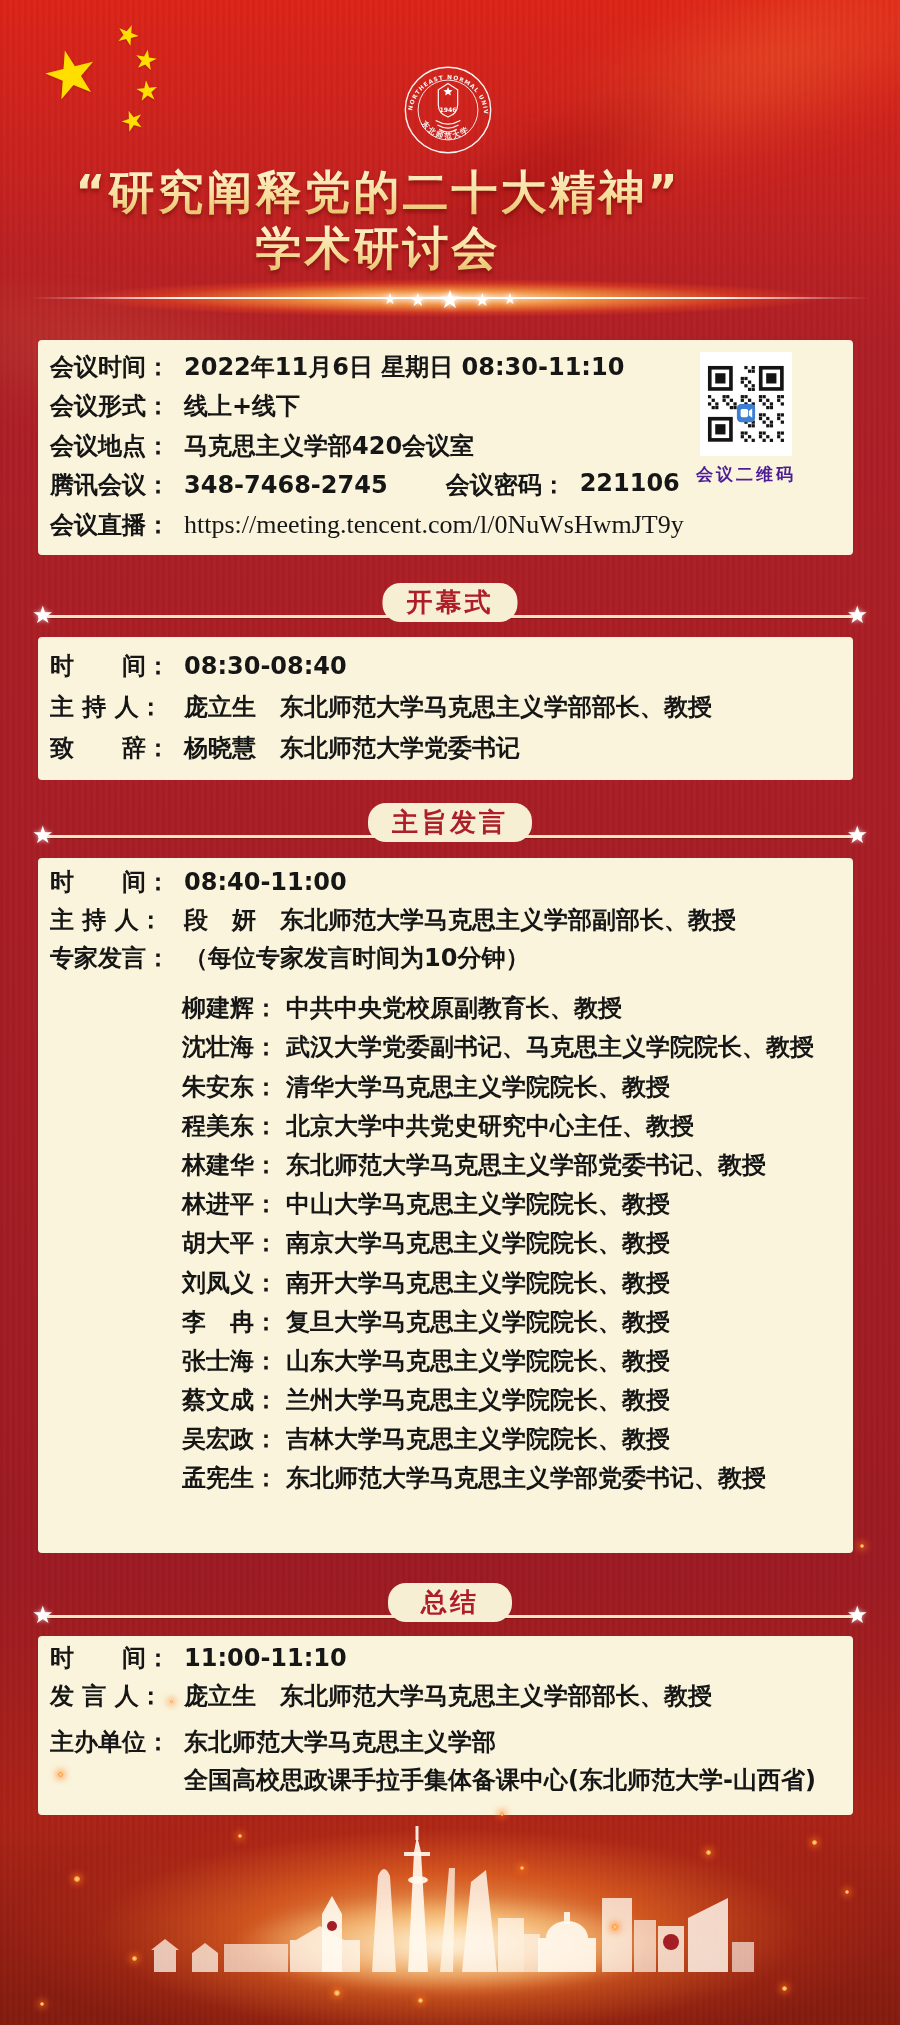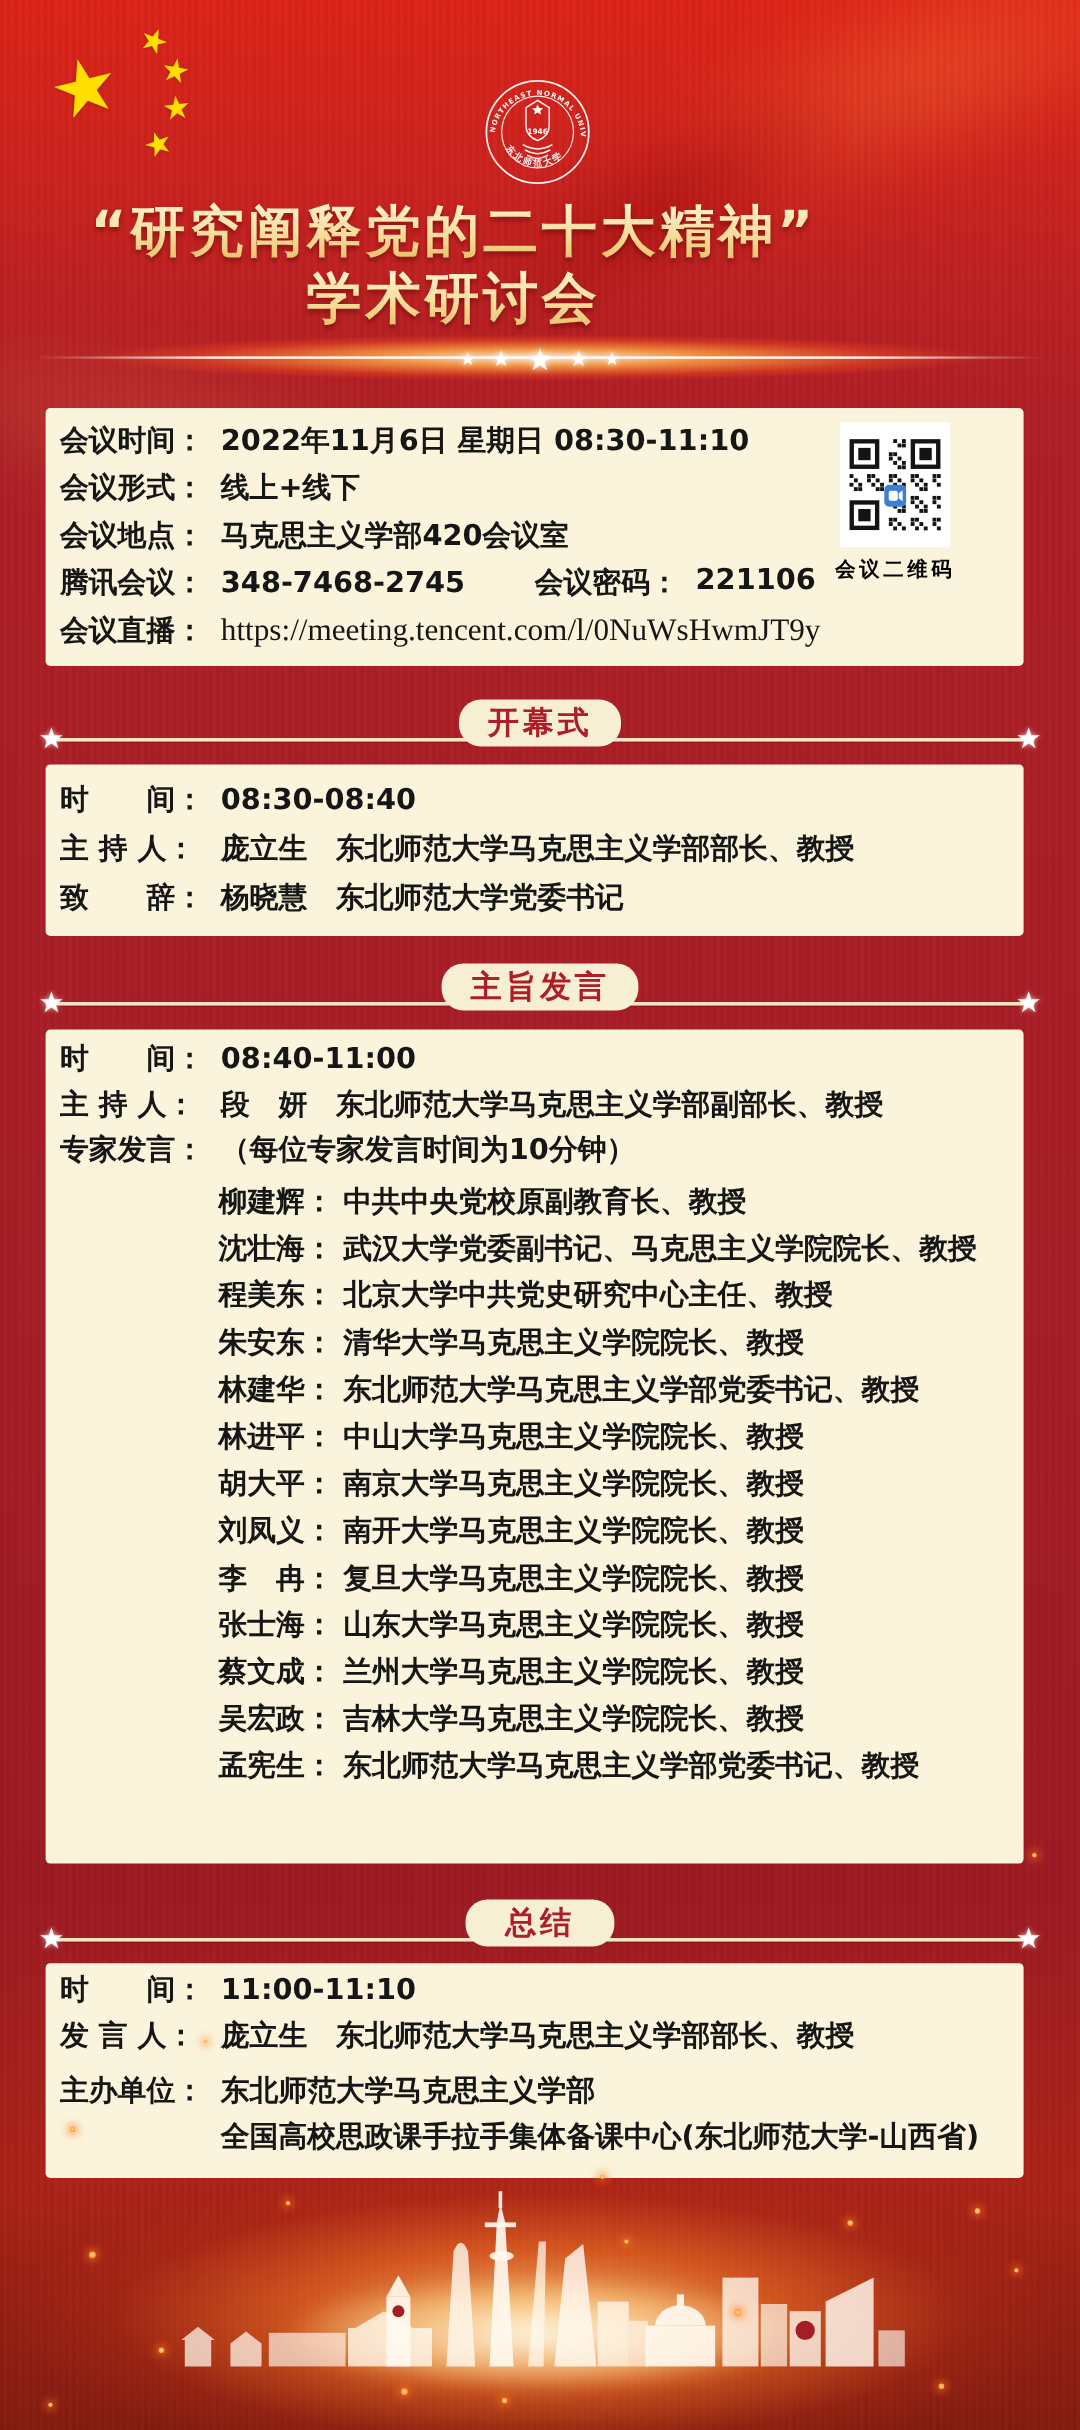--- a/index.html
+++ b/index.html
@@ -49,37 +49,37 @@
   .row{display:flex;align-items:center;font-size:24px;font-weight:700;padding-left:12px;}
   .row .lbl{white-space:pre;min-width:128px;}
   .row .val{margin-left:6px;white-space:pre;}
   .info-card{top:340px;height:208px;padding-top:7px;}
   .info-card .row{height:39.5px;}
   .url-val{font-family:"Liberation Serif","DejaVu Serif",serif;font-weight:500;font-size:26px;}
   .pair2{display:flex;margin-left:58px;justify-content:center;}
   .qr-wrap{position:absolute;left:655px;top:12px;width:106px;text-align:center;}
   .qr-box{width:92px;height:104px;margin:0 auto;background:#fff;display:flex;
     align-items:center;justify-content:center;}
-  .qr-caption{margin-top:7px;font-size:17px;font-weight:700;color:#000000;letter-spacing:3px;}
+  .qr-caption{margin-top:7px;font-size:17px;font-weight:700;color:#4c1d95;letter-spacing:3px;}
   
   .sec-head{position:absolute;left:0;width:900px;height:56px;}
   .sec-line{position:absolute;left:38px;right:38px;top:45px;height:3px;background:#efe5c2;
     box-shadow:0 1px 1px rgba(70,0,0,.3);}
   .sec-star{position:absolute;top:33px;color:#fff;font-size:24px;line-height:1;
     text-shadow:0 0 4px rgba(255,255,255,.7);}
   .sec-star.left{left:32px;} .sec-star.right{right:32px;}
   .sec-pill{position:absolute;left:50%;transform:translateX(-50%);top:13px;
     min-width:76px;padding:2px 24px;background:#f7efd3;border-radius:18px;
     font-size:26px;font-weight:700;color:#ae1e28;text-align:center;letter-spacing:3px;}
   .opening-card{top:637px;height:135px;padding-top:8px;}
   .opening-card .row{height:41px;}
   .keynote-card{top:858px;height:690px;padding-top:5px;}
   .keynote-card .row{height:38px;}
   .spk-list{margin-top:8px;}
-  .spk{display:flex;align-items:flex-start;height:39.2px;padding-left:144px;
+  .spk{display:flex;align-items:flex-end;height:39.2px;padding-left:144px;
     font-size:24px;font-weight:700;}
   .spk .name{white-space:pre;}
   .spk .desc{margin-left:8px;}
   .summary-card{top:1636px;height:176px;padding-top:3px;}
   .summary-card .row{height:38px;}
   .row.gap-top{margin-top:8px;}
   
   .skyline{position:absolute;left:140px;top:1822px;width:620px;height:170px;}
   .ember{position:absolute;border-radius:50%;
     background:radial-gradient(circle,#ffe0a0 0%,#ff9a35 60%,rgba(255,90,20,0) 100%);
@@ -319,26 +319,26 @@
     <div class="spk-list">
       <div class="spk">
           <span class="name">柳建辉：</span>
           <span class="desc">中共中央党校原副教育长、教授</span>
         </div>
       <div class="spk">
           <span class="name">沈壮海：</span>
           <span class="desc">武汉大学党委副书记、马克思主义学院院长、教授</span>
         </div>
       <div class="spk">
+          <span class="name">朱安东：</span>
+          <span class="desc">清华大学马克思主义学院院长、教授</span>
+        </div>
+      <div class="spk">
           <span class="name">程美东：</span>
           <span class="desc">北京大学中共党史研究中心主任、教授</span>
-        </div>
-      <div class="spk">
-          <span class="name">朱安东：</span>
-          <span class="desc">清华大学马克思主义学院院长、教授</span>
         </div>
       <div class="spk">
           <span class="name">林建华：</span>
           <span class="desc">东北师范大学马克思主义学部党委书记、教授</span>
         </div>
       <div class="spk">
           <span class="name">林进平：</span>
           <span class="desc">中山大学马克思主义学院院长、教授</span>
         </div>
       <div class="spk">

